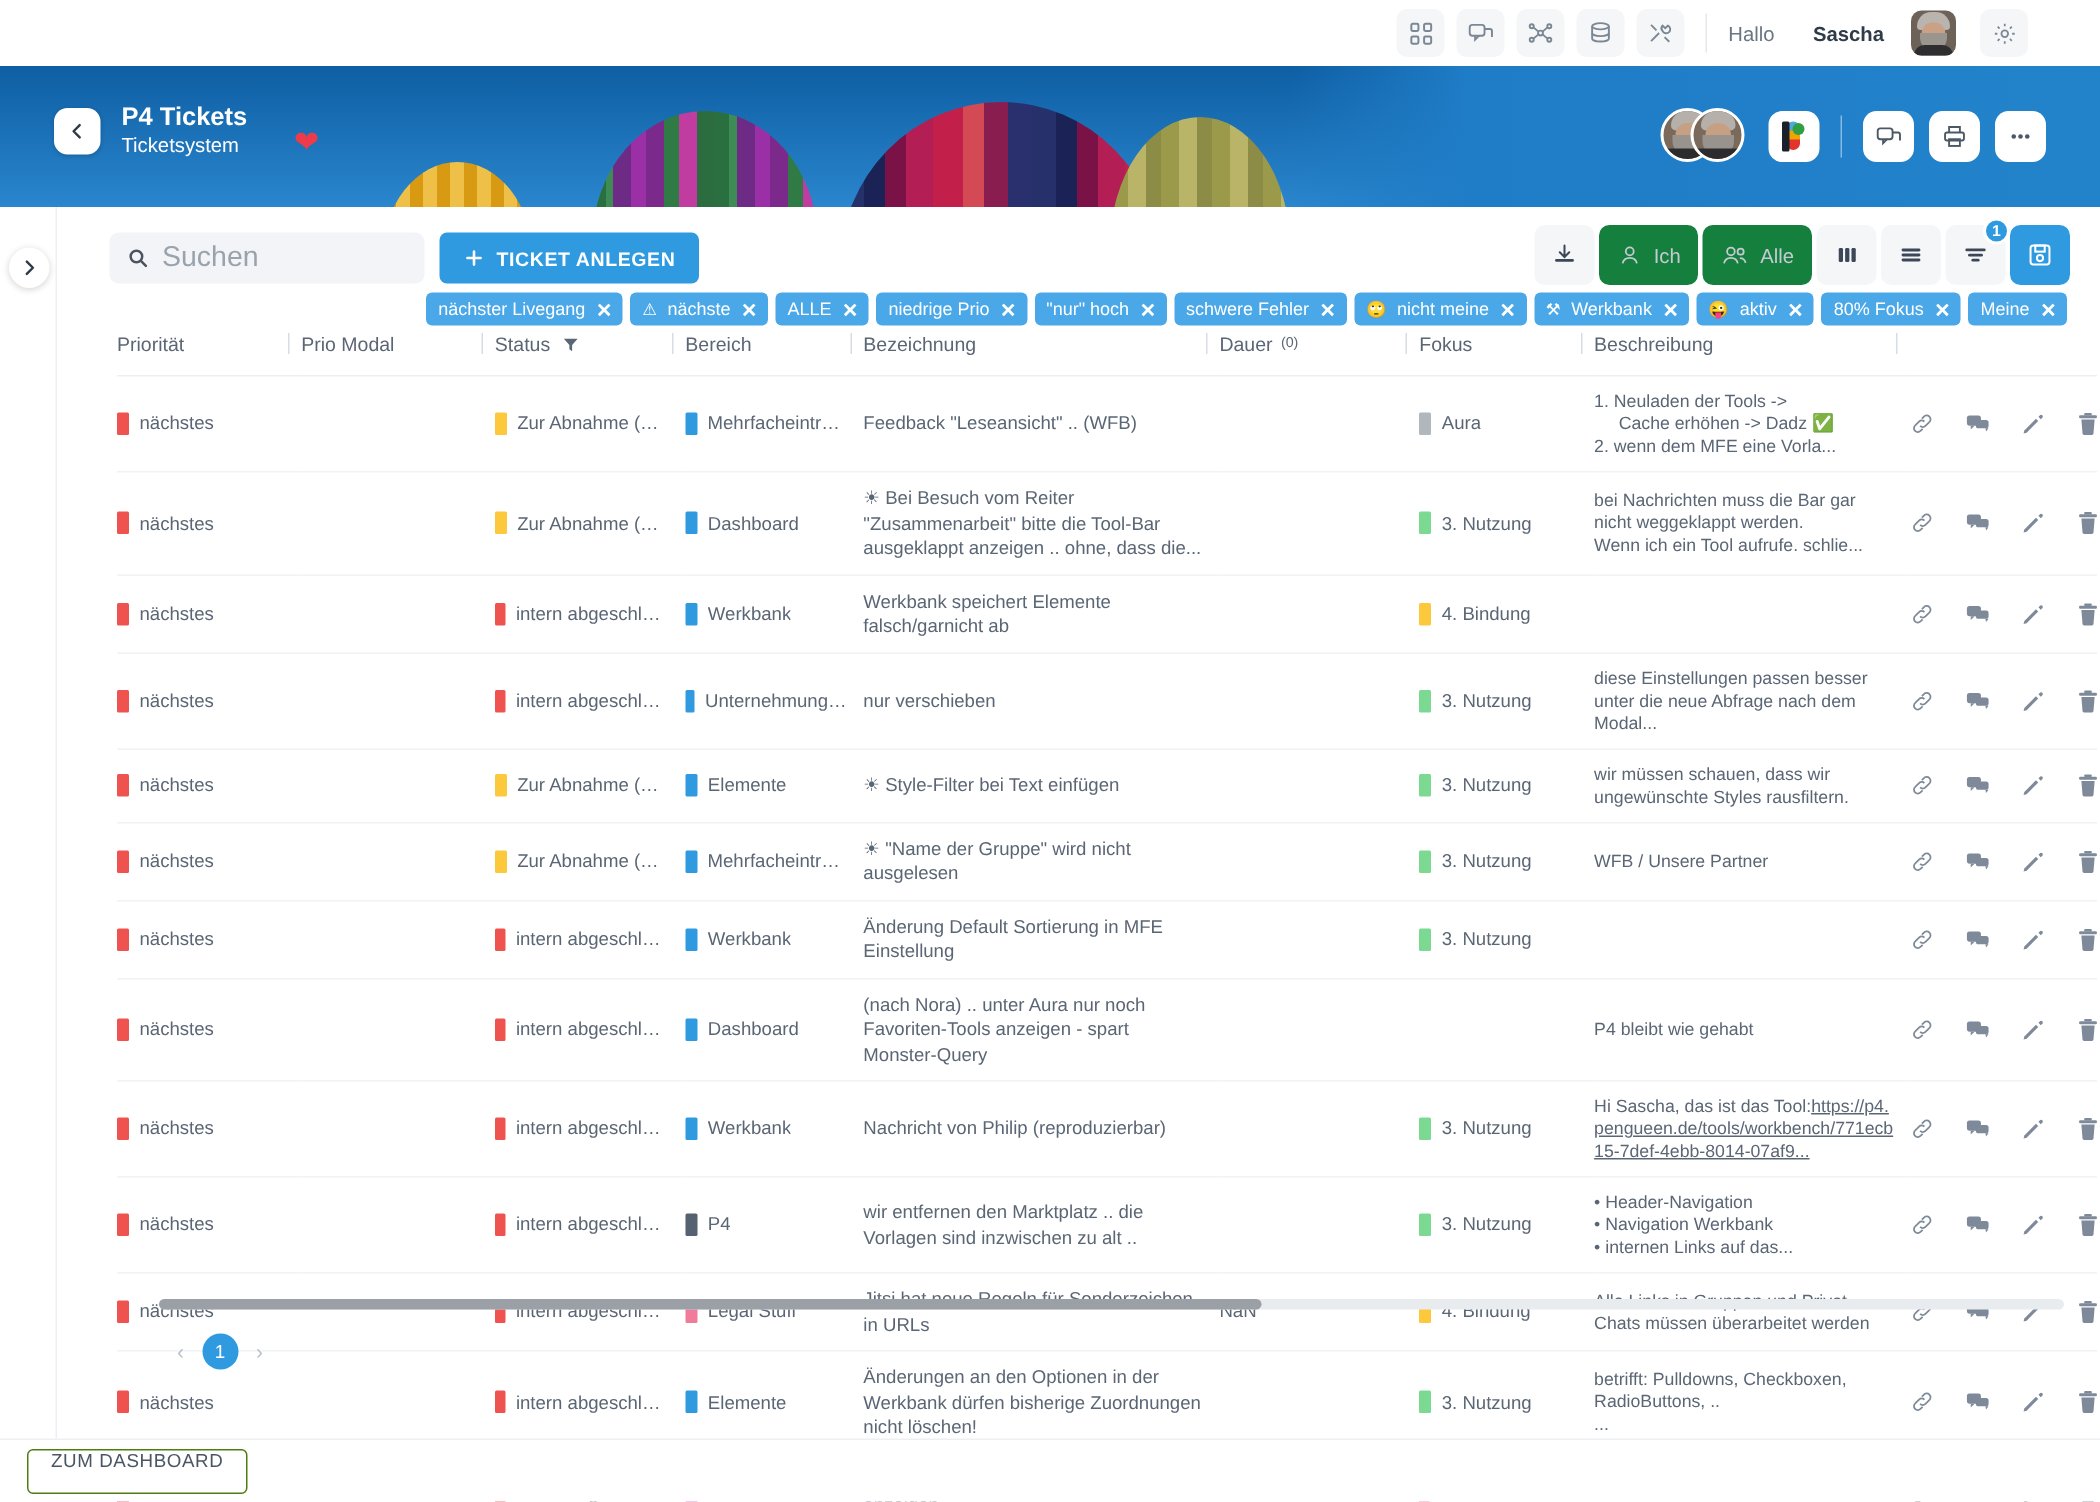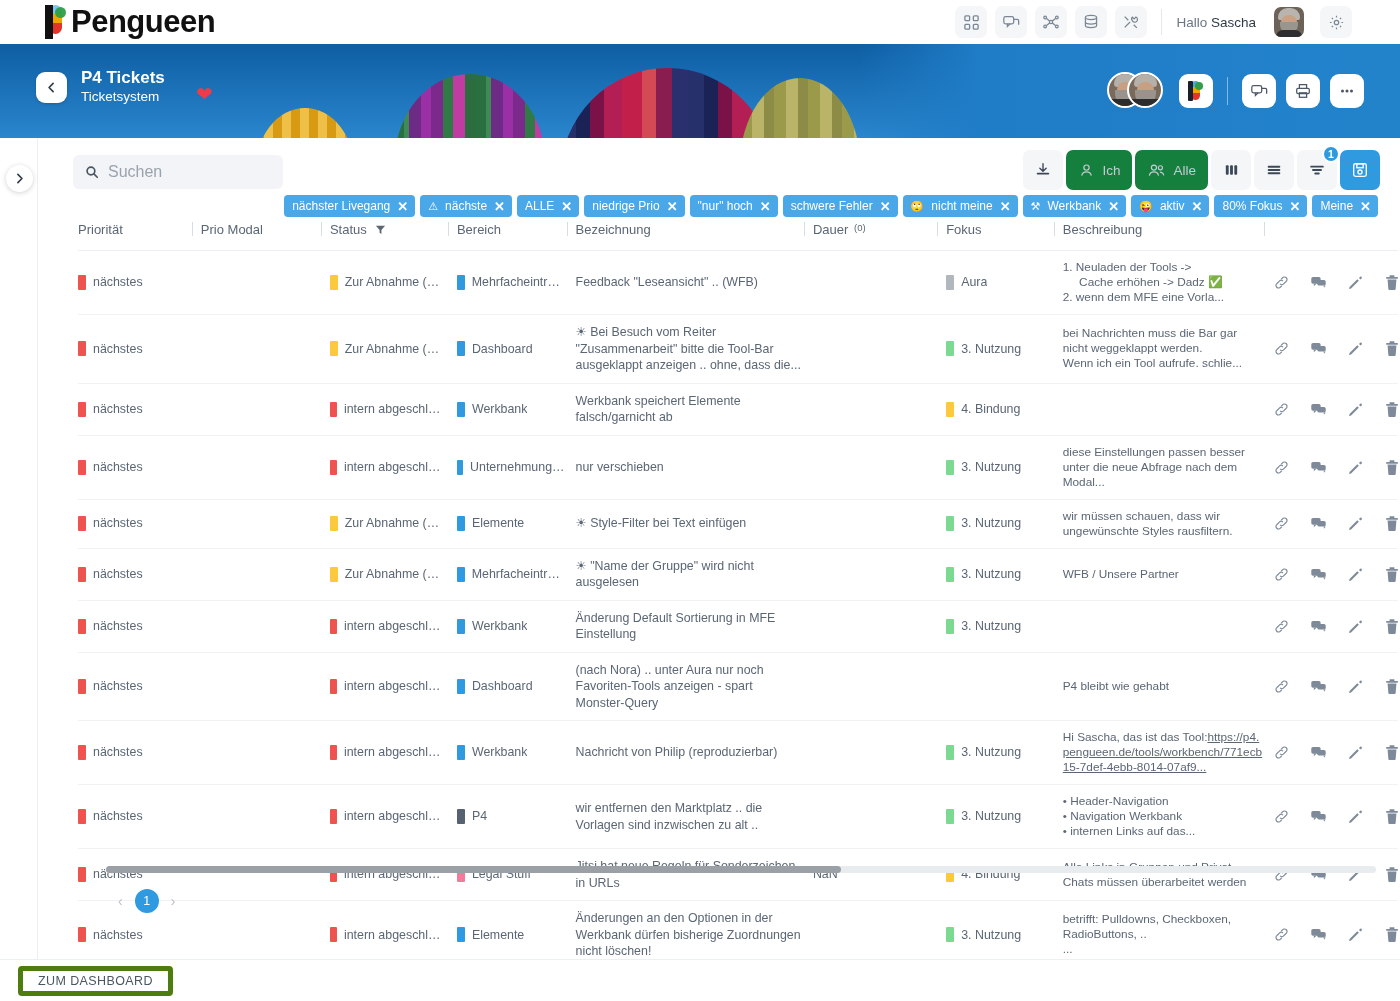--- a/index.html
+++ b/index.html
@@ -32,21 +32,21 @@
   }
   .topbar-right {
     margin-left:auto; display:flex; align-items:center; gap:8px; margin-right:48px;
   }
   .ticon {
     width:32px;height:32px;border-radius:7px;background:#f4f6f8;
     display:flex;align-items:center;justify-content:center;color:#7b8794;
   }
   .tdivider { width:1px;height:26px;background:#e4e8ec;margin:0 6px; }
   .hallo { font-size:13.5px;color:#6b7684;margin-right:10px;white-space:nowrap; }
-  .hallo b { color:#2f3b49; font-weight:400; }
+  .hallo b { color:#2f3b49; font-weight:700;margin-left:22px; }
   .avatar-sm {
     width:30px;height:30px;border-radius:7px;overflow:hidden;
     background:#6d6257; position:relative; flex:none;
   }
   .avatar-sm .hair{position:absolute;left:4px;top:1px;width:22px;height:12px;background:#b9b4ae;border-radius:11px 11px 3px 3px;}
   .avatar-sm .face{position:absolute;left:7px;top:8px;width:16px;height:15px;background:#caa184;border-radius:8px;}
   .avatar-sm .beard{position:absolute;left:6px;top:15px;width:18px;height:12px;background:#9a958f;border-radius:0 0 9px 9px;}
   .avatar-sm .body{position:absolute;left:2px;top:23px;width:26px;height:9px;background:#2e2e30;border-radius:7px 7px 0 0;}
 
   
@@ -110,21 +110,21 @@
   }
   .side-rail { position:absolute; left:37px; top:138px; bottom:0; width:1px; background:#eceff2; }
 
   
   .content { position:absolute; left:38px; top:138px; right:0; bottom:0; background:#fff; }
   .toolbar { position:relative; height:76px; }
   .search-box {
     position:absolute; left:35px; top:17px; width:210px; height:34px;
     background:#f2f4f7; border-radius:6px; display:flex; align-items:center; padding:0 12px;
   }
-  .search-box .ph { font-size:16px; color:#9aa3ad; margin-left:9px; }
+  .search-box .ph { font-size:19px; color:#9aa3ad; margin-left:9px; }
   .create-btn {
     position:absolute; left:255px; top:17px; height:34px; padding:0 16px;
     background:#2f9ae0; border-radius:5px; color:#fff; font-size:13px; font-weight:700;
     letter-spacing:.4px; display:flex; align-items:center; gap:8px;
   }
   .tb-right { position:absolute; right:20px; top:12px; display:flex; align-items:center; gap:3px; }
   .tb-btn {
     height:40px; border-radius:7px; background:#f4f6f8; display:flex;
     align-items:center; justify-content:center; color:#3c4757; padding:0 12px; gap:7px;
     font-size:13.5px;
@@ -191,48 +191,38 @@
     width:24px;height:24px;border-radius:50%;background:#2f9ae0;color:#fff;
     font-size:12.5px;display:flex;align-items:center;justify-content:center;
   }
 
   
   .footer {
     position:absolute; left:0; right:0; bottom:0; height:42px; background:#fff;
     border-top:1px solid #edf0f2; display:flex; align-items:center;
   }
   .dash-btn {
-    margin-left:18px; height:30px; padding:0 15px; border:5px solid #4d7c0f;
+    margin-left:18px; height:30px; padding:0 15px; border:1px solid #4d7c0f;
     border-radius:4px; background:#fff; color:#4b5663; font-size:12.5px;
-    letter-spacing:.4px; display:flex; align-items:center;
+    letter-spacing:.4px; display:flex; align-items:flex-start;
   }
   .footer-right { margin-left:auto; display:flex; align-items:center; gap:14px; margin-right:14px; }
   .auto-lbl { font-size:13px; color:#4b5663; }
   .toggle { width:32px;height:16px;border-radius:9px;background:#9fd2f2; position:relative; }
   .toggle .knob { position:absolute; right:0; top:-2px; width:20px;height:20px;border-radius:50%;background:#2f9ae0; }
   .save-btn {
     height:32px; padding:0 20px; border-radius:4px; background:#4aa7e8;
     color:#a8d6f3; font-size:13px; font-weight:700; letter-spacing:.5px;
     display:flex; align-items:center;
   }
 </style>
 </head>
 <body>
 
 <div class="topbar">
-  <div class="logo">
-    <div class="logo-mark">
-      <div class="b1"></div>
-        <div class="b2"></div>
-        <div class="b3"></div>
-        <div class="b4"></div>
-      <div class="stem2"></div>
-    </div>
-    <div class="logo-word">Pengueen</div>
-  </div>
 
   <div class="topbar-right">
     <div class="ticon">
       <svg width="17" height="17" viewBox="0 0 18 18" fill="none" stroke="currentColor" stroke-width="1.4">
         <rect x="2" y="2" width="5" height="5" rx="1"></rect>
           <rect x="11" y="2" width="5" height="5" rx="1"></rect>
         <rect x="2" y="11" width="5" height="5" rx="1"></rect>
           <rect x="11" y="11" width="5" height="5" rx="1"></rect>
       </svg>
     </div>
@@ -368,20 +358,26 @@
 
   <div class="toolbar">
     <div class="search-box">
       <svg width="14" height="14" viewBox="0 0 16 16" fill="none" stroke="#4a5561" stroke-width="1.9">
         <circle cx="6.8" cy="6.8" r="4.4"></circle>
           <path d="M10.2 10.2L14 14" stroke-linecap="round"></path>
       </svg>
       <span class="ph">Suchen</span>
     </div>
 
+    <div class="create-btn">
+      <svg width="14" height="14" viewBox="0 0 16 16" fill="none" stroke="#fff" stroke-width="2" stroke-linecap="round">
+        <path d="M8 3v10M3 8h10"></path>
+      </svg>
+      <span>TICKET ANLEGEN</span>
+    </div>
 
     <div class="tb-right">
       <div class="tb-btn w40">
         <svg width="18" height="18" viewBox="0 0 20 20" fill="none" stroke="currentColor" stroke-width="1.5" stroke-linecap="round">
           <path d="M10 3v8M6.5 8L10 11.5 13.5 8"></path>
             <path d="M4 14h12" stroke-width="1.9"></path>
         </svg>
       </div>
       <div class="tb-btn muted">
         <svg width="17" height="17" viewBox="0 0 20 20" fill="none" stroke="currentColor" stroke-width="1.4">

